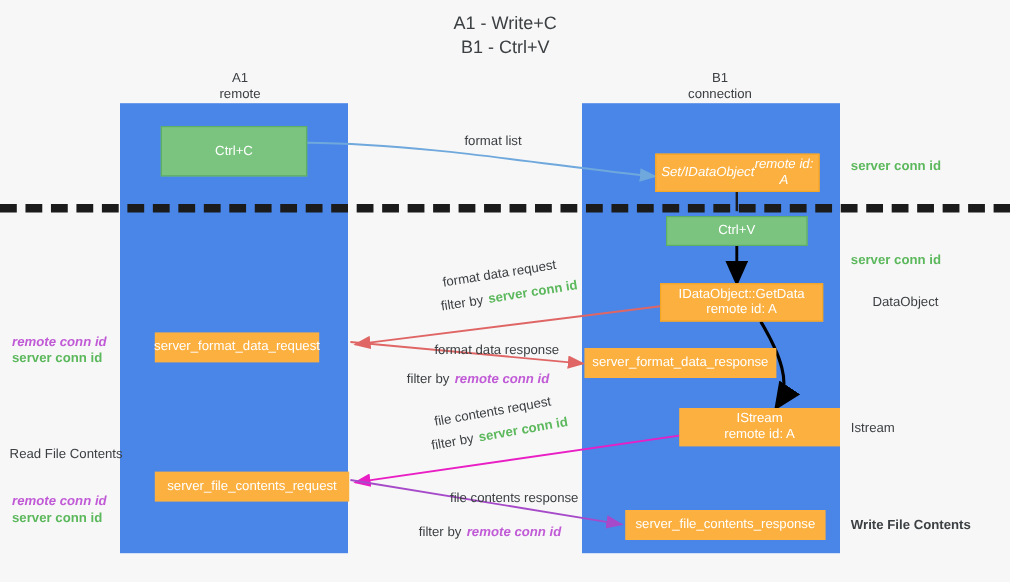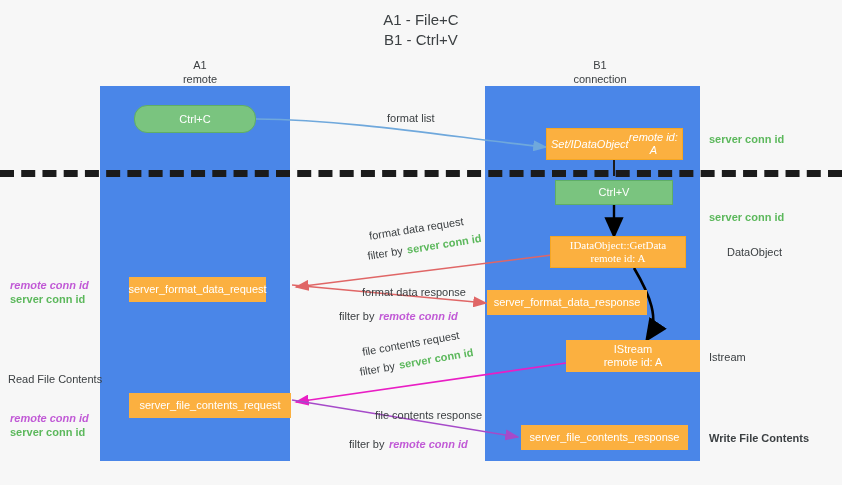--- a/index.html
+++ b/index.html
@@ -48,21 +48,21 @@
   }
 
   svg#wires{position:absolute;left:0;top:0;width:842px;height:485px;overflow:visible;}
 </style>
 </head>
 <body>
 
 <div id="canvas">
 
   <div class="abs title">
-    <div>A1 - File+C</div>
+    <div>A1 - Write+C</div>
     <div>B1 - Ctrl+V</div>
   </div>
 
   <div class="abs lane-head" style="left:140px;top:58px;width:120px;">
     <div>A1</div>
     <div>remote</div>
   </div>
   <div class="abs lane-head" style="left:540px;top:58px;width:120px;">
     <div>B1</div>
     <div>connection</div>
@@ -100,34 +100,34 @@
 
     <path d="M292,285 L486,303" stroke="#e06666" stroke-width="1.6" fill="none" marker-end="url(#ah-red)"></path>
 
     <path d="M634,268 C650,295 660,320 648,338" stroke="#000000" stroke-width="2.6" fill="none" marker-end="url(#ah-black)"></path>
 
     <path d="M566,363 L296,402" stroke="#e91ec4" stroke-width="1.6" fill="none" marker-end="url(#ah-magenta)"></path>
 
     <path d="M292,400 L518,437" stroke="#a64ac9" stroke-width="1.6" fill="none" marker-end="url(#ah-purple)"></path>
   </svg>
 
-  <div class="abs node green" style="left:134px;top:105px;width:122px;height:28px;border-radius:13px;">
+  <div class="abs node green" style="left:134px;top:105px;width:122px;height:42px;">
     <span>Ctrl+C</span>
   </div>
 
   <div class="abs node orange" style="left:546px;top:128px;width:137px;height:32px;flex-direction:row;font-style:italic;">
     <span>Set/IDataObject</span>
     <span>remote id: A</span>
   </div>
 
   <div class="abs node green" style="left:555px;top:180px;width:118px;height:25px;">
     <span>Ctrl+V</span>
   </div>
 
-  <div class="abs node orange" style="left:550px;top:236px;width:136px;height:32px;flex-direction:column;font-family:Liberation Serif, serif;">
+  <div class="abs node orange" style="left:550px;top:236px;width:136px;height:32px;flex-direction:column;">
     <span>IDataObject::GetData</span>
     <span>remote id: A</span>
   </div>
 
   <div class="abs node orange2" style="left:129px;top:277px;width:137px;height:25px;">
     <span>server_format_data_request</span>
   </div>
 
   <div class="abs node orange2" style="left:487px;top:290px;width:160px;height:25px;">
     <span>server_format_data_response</span>

